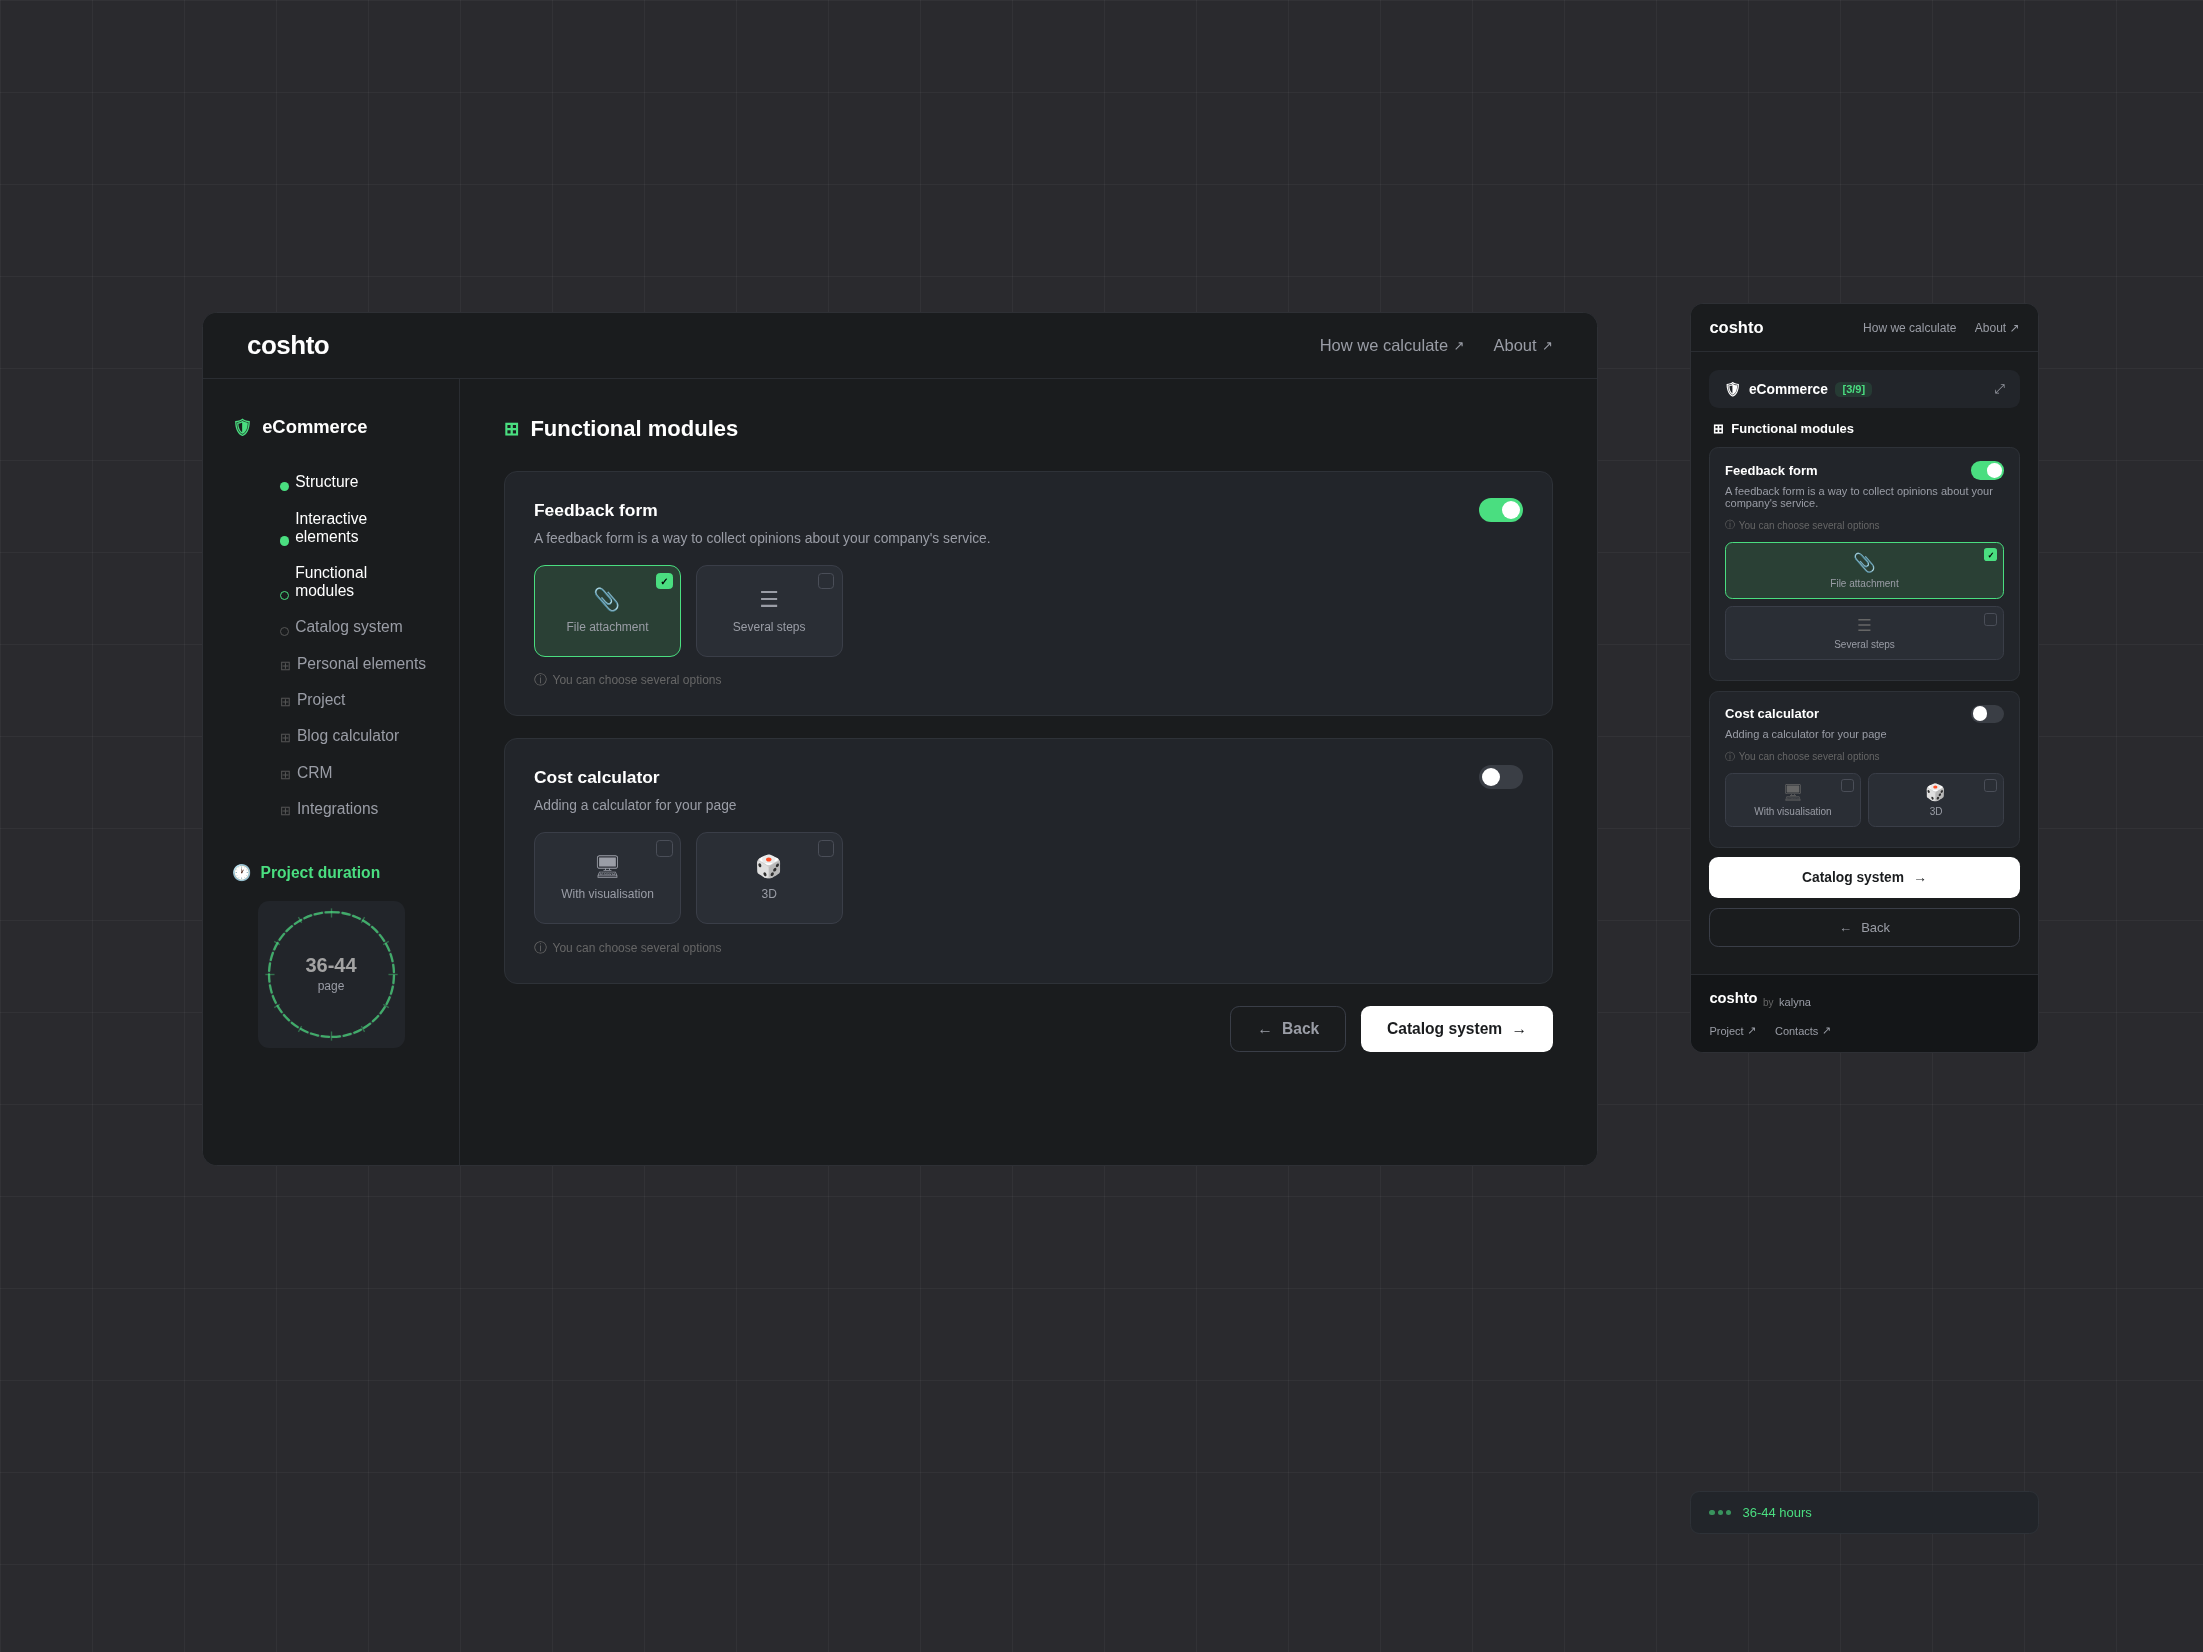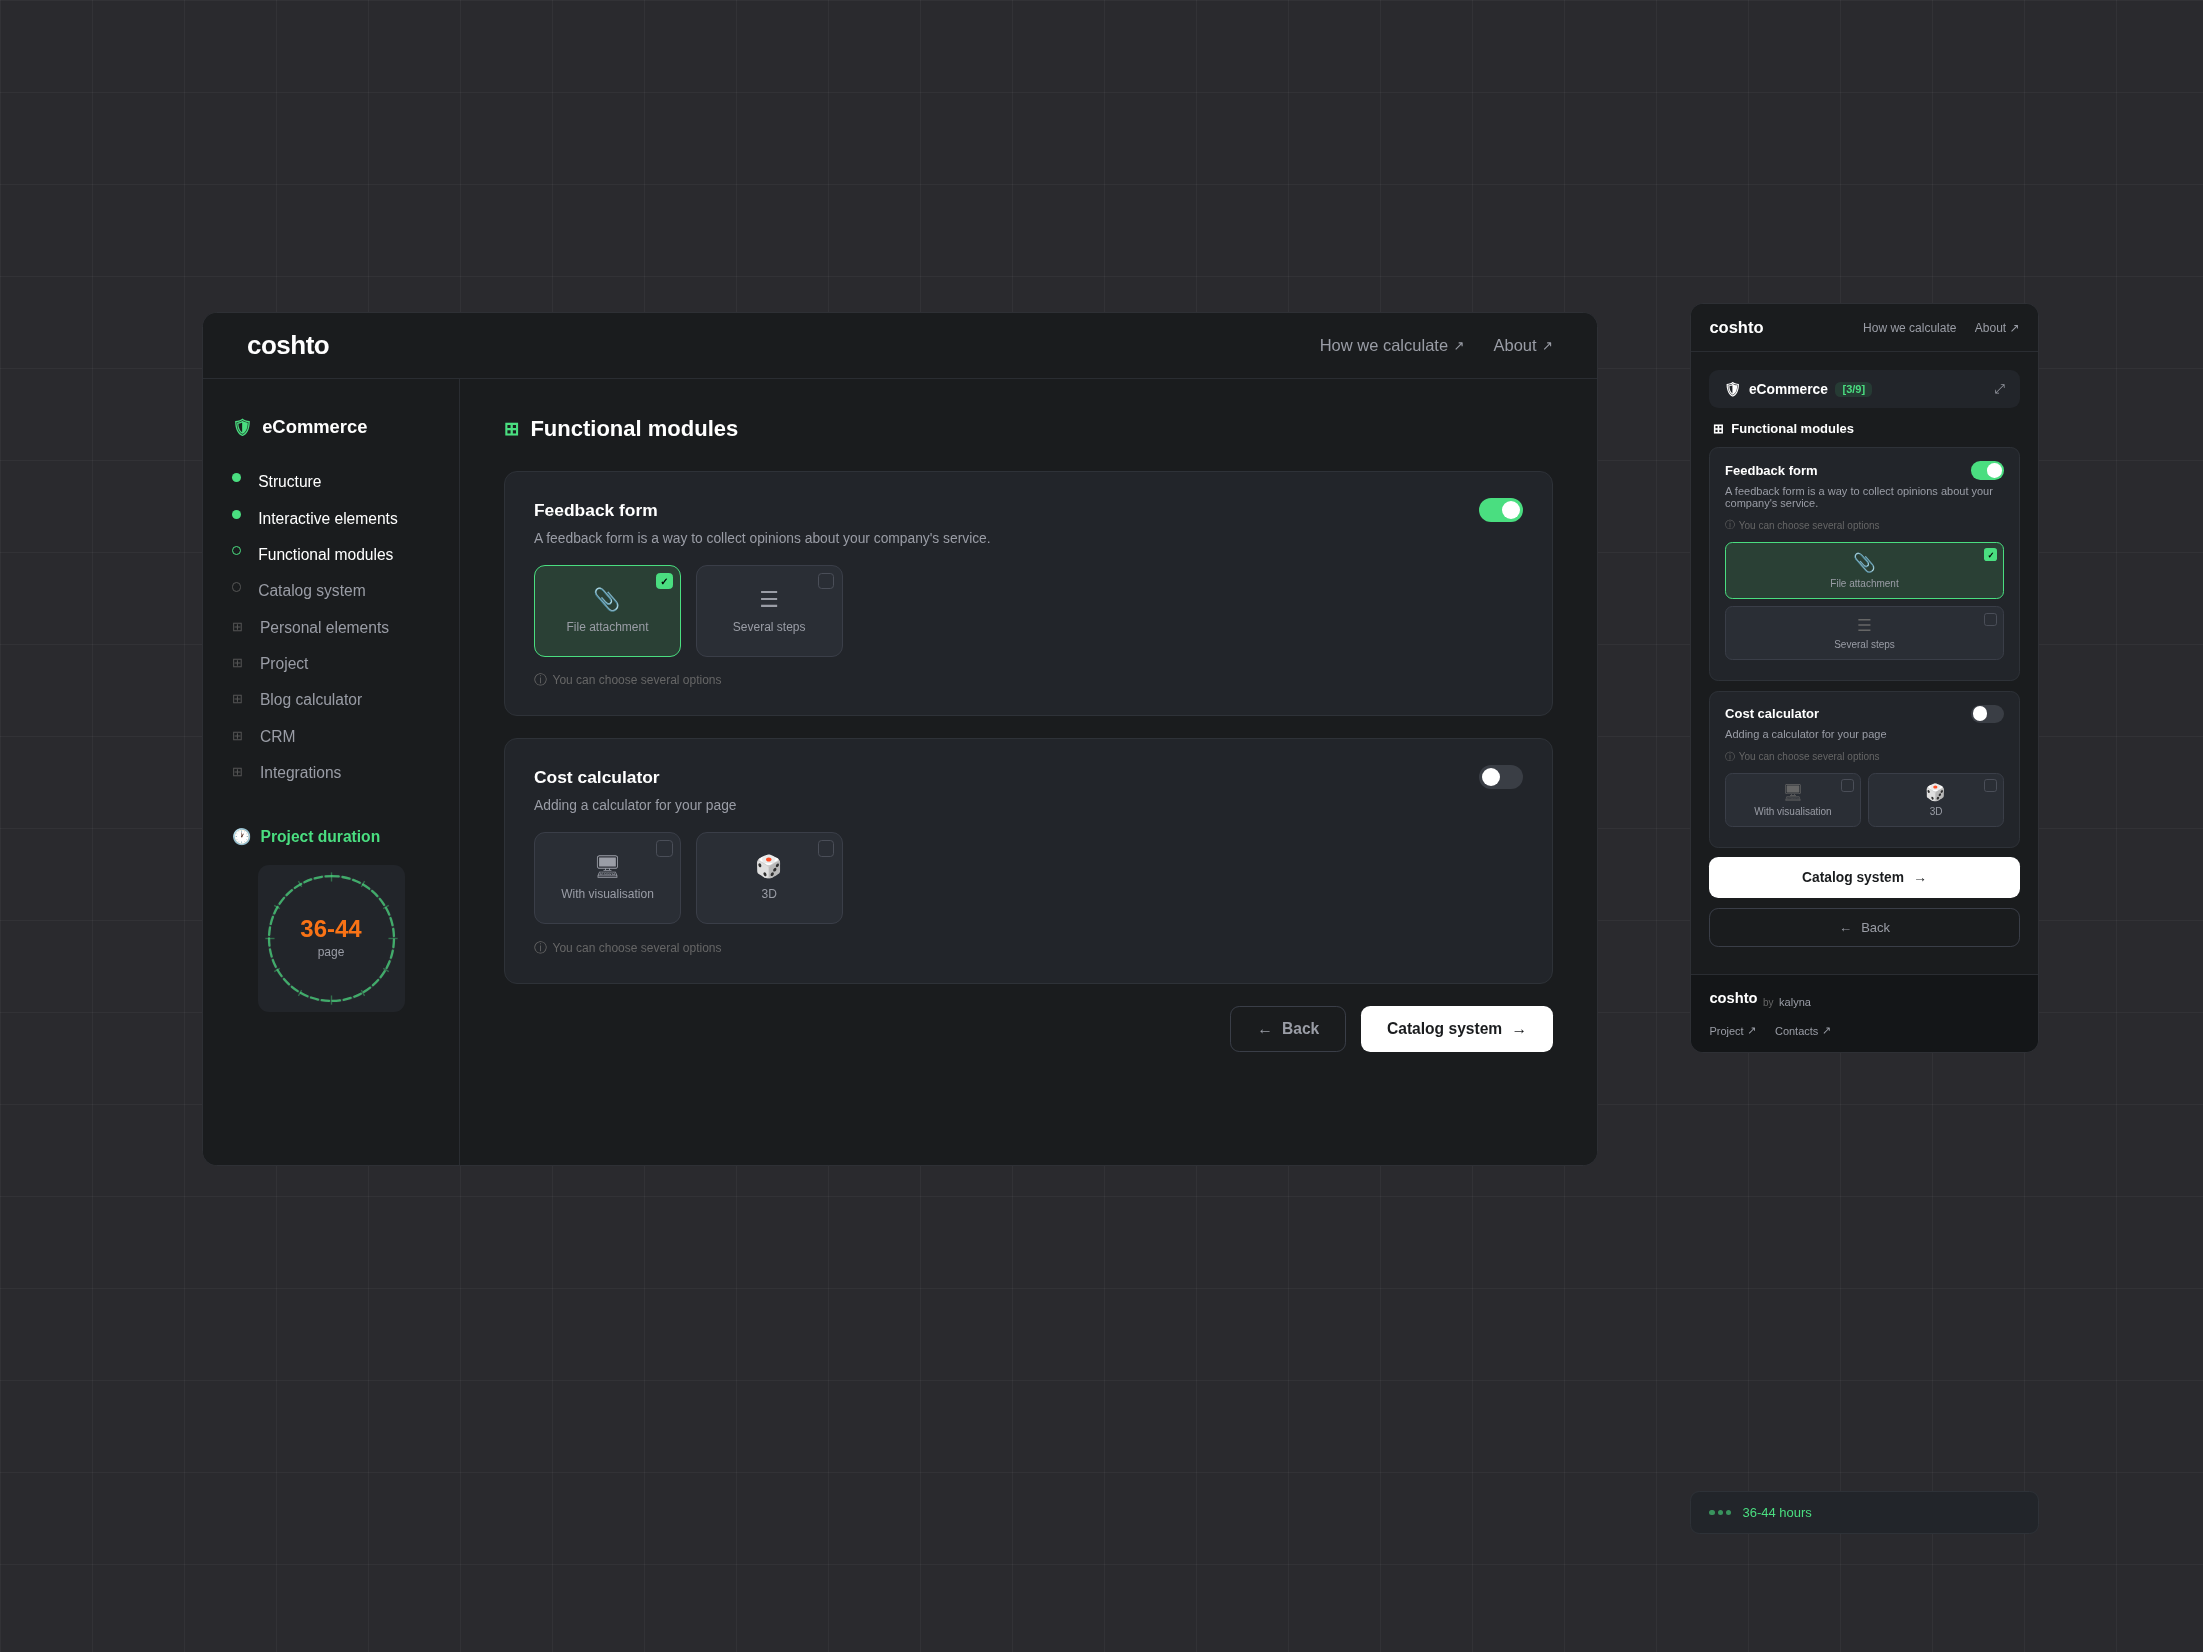--- a/index.html
+++ b/index.html
@@ -93,26 +93,27 @@
       font-weight: 600;
       color: #fff;
       margin-bottom: 26px;
     }
     .sidebar-section-title .icon-shield {
       color: #4ade80;
       font-size: 16.5px;
     }
     .sidebar-item {
       display: flex;
-      align-items: flex-start;
-      gap: 17px;
+      align-items: flex-end;
+      gap: 6px;
       padding: 9.2px 0;
       font-size: 15.6px;
       cursor: pointer;
       color: #9a9da6;
+      margin-left: 48px;
     }
     .sidebar-item.active {
       color: #fff;
     }
     .sidebar-item .dot {
       width: 9.2px;
       height: 9.2px;
       border-radius: 50%;
       flex-shrink: 0;
     }
@@ -149,23 +150,23 @@
       background: #22252a;
       border-radius: 11px;
       display: flex;
       flex-direction: column;
       align-items: center;
       justify-content: center;
       position: relative;
       margin: 0 auto;
     }
     .duration-number {
-      font-size: 24px;
+      font-size: 20px;
       font-weight: 700;
-      color: #f97316;
+      color: #a3a3a3;
       line-height: 1;
     }
     .duration-label {
       font-size: 12px;
       color: #9a9da6;
       margin-top: 3.7px;
     }
     
     .ring-svg {
       position: absolute;

